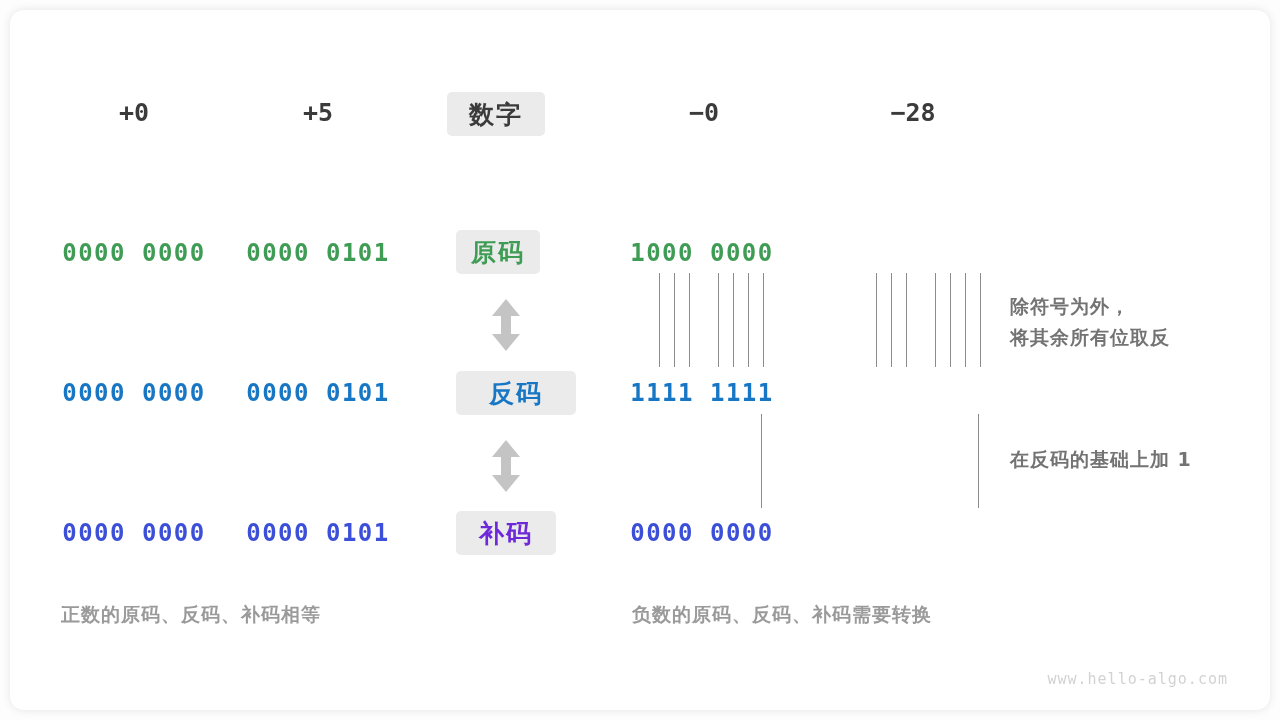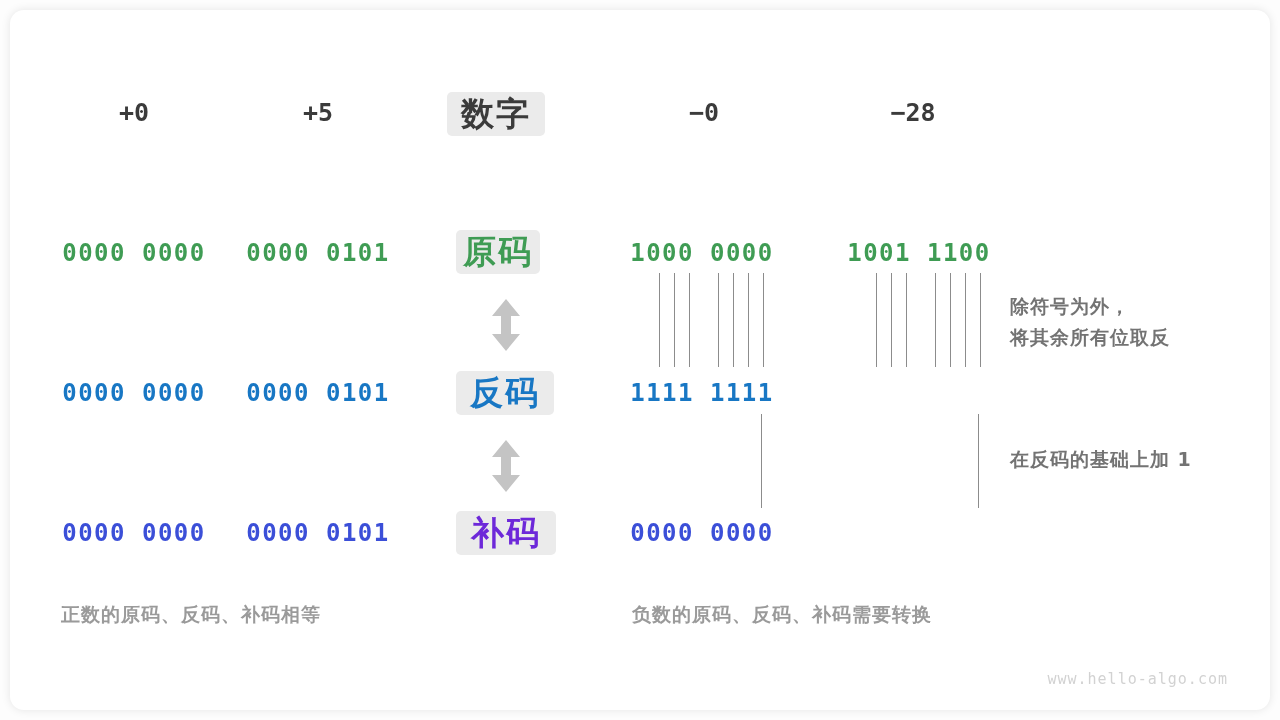--- a/index.html
+++ b/index.html
@@ -49,21 +49,21 @@
 
   
   .chip {
     position: absolute;
     background: #ebebeb;
     border-radius: 5px;
     display: flex;
     align-items: center;
     justify-content: center;
     font-family: "DejaVu Sans", sans-serif;
-    font-size: 33px;
+    font-size: 25px;
     font-weight: bold;
     letter-spacing: 2px;
   }
   .chip-head  { color: #3b3b3b; }
   .chip-green { color: #3f9c54; }
   .chip-blue  { color: #1877c4; }
   .chip-indigo{ color: #6d28d9; }
 
   
   .binary {
@@ -128,26 +128,25 @@
 
     <div class="cell colhead" style="left:614px; top:88px;  width:160px;">−0</div>
     <div class="cell colhead" style="left:823px; top:88px;  width:160px;">−28</div>
 
     <div class="cell binary v-green" style="left:44px;  top:229px; width:160px;">0000 0000</div>
     <div class="cell binary v-green" style="left:228px; top:229px; width:160px;">0000 0101</div>
 
     <div class="chip chip-green" style="left:446px; top:220px; width:84px; height:44px;">原码</div>
 
     <div class="cell binary v-green" style="left:612px; top:229px; width:160px;">1000 0000</div>
-    <div class="cell binary v-green" style="left:829px; top:229px; width:160px;">1001 1100</div>
 
     <div class="cell binary v-blue" style="left:44px;  top:369px; width:160px;">0000 0000</div>
     <div class="cell binary v-blue" style="left:228px; top:369px; width:160px;">0000 0101</div>
 
-    <div class="chip chip-blue" style="left:446px; top:361px; width:98px; height:44px;">反码</div>
+    <div class="chip chip-blue" style="left:446px; top:361px; width:120px; height:44px;">反码</div>
 
     <div class="cell binary v-blue" style="left:612px; top:369px; width:160px;">1111 1111</div>
 
     <div class="cell binary v-indigo" style="left:44px;  top:509px; width:160px;">0000 0000</div>
     <div class="cell binary v-indigo" style="left:228px; top:509px; width:160px;">0000 0101</div>
 
     <div class="chip chip-indigo" style="left:446px; top:501px; width:100px; height:44px;">补码</div>
 
     <div class="cell binary v-indigo" style="left:612px; top:509px; width:160px;">0000 0000</div>
 

